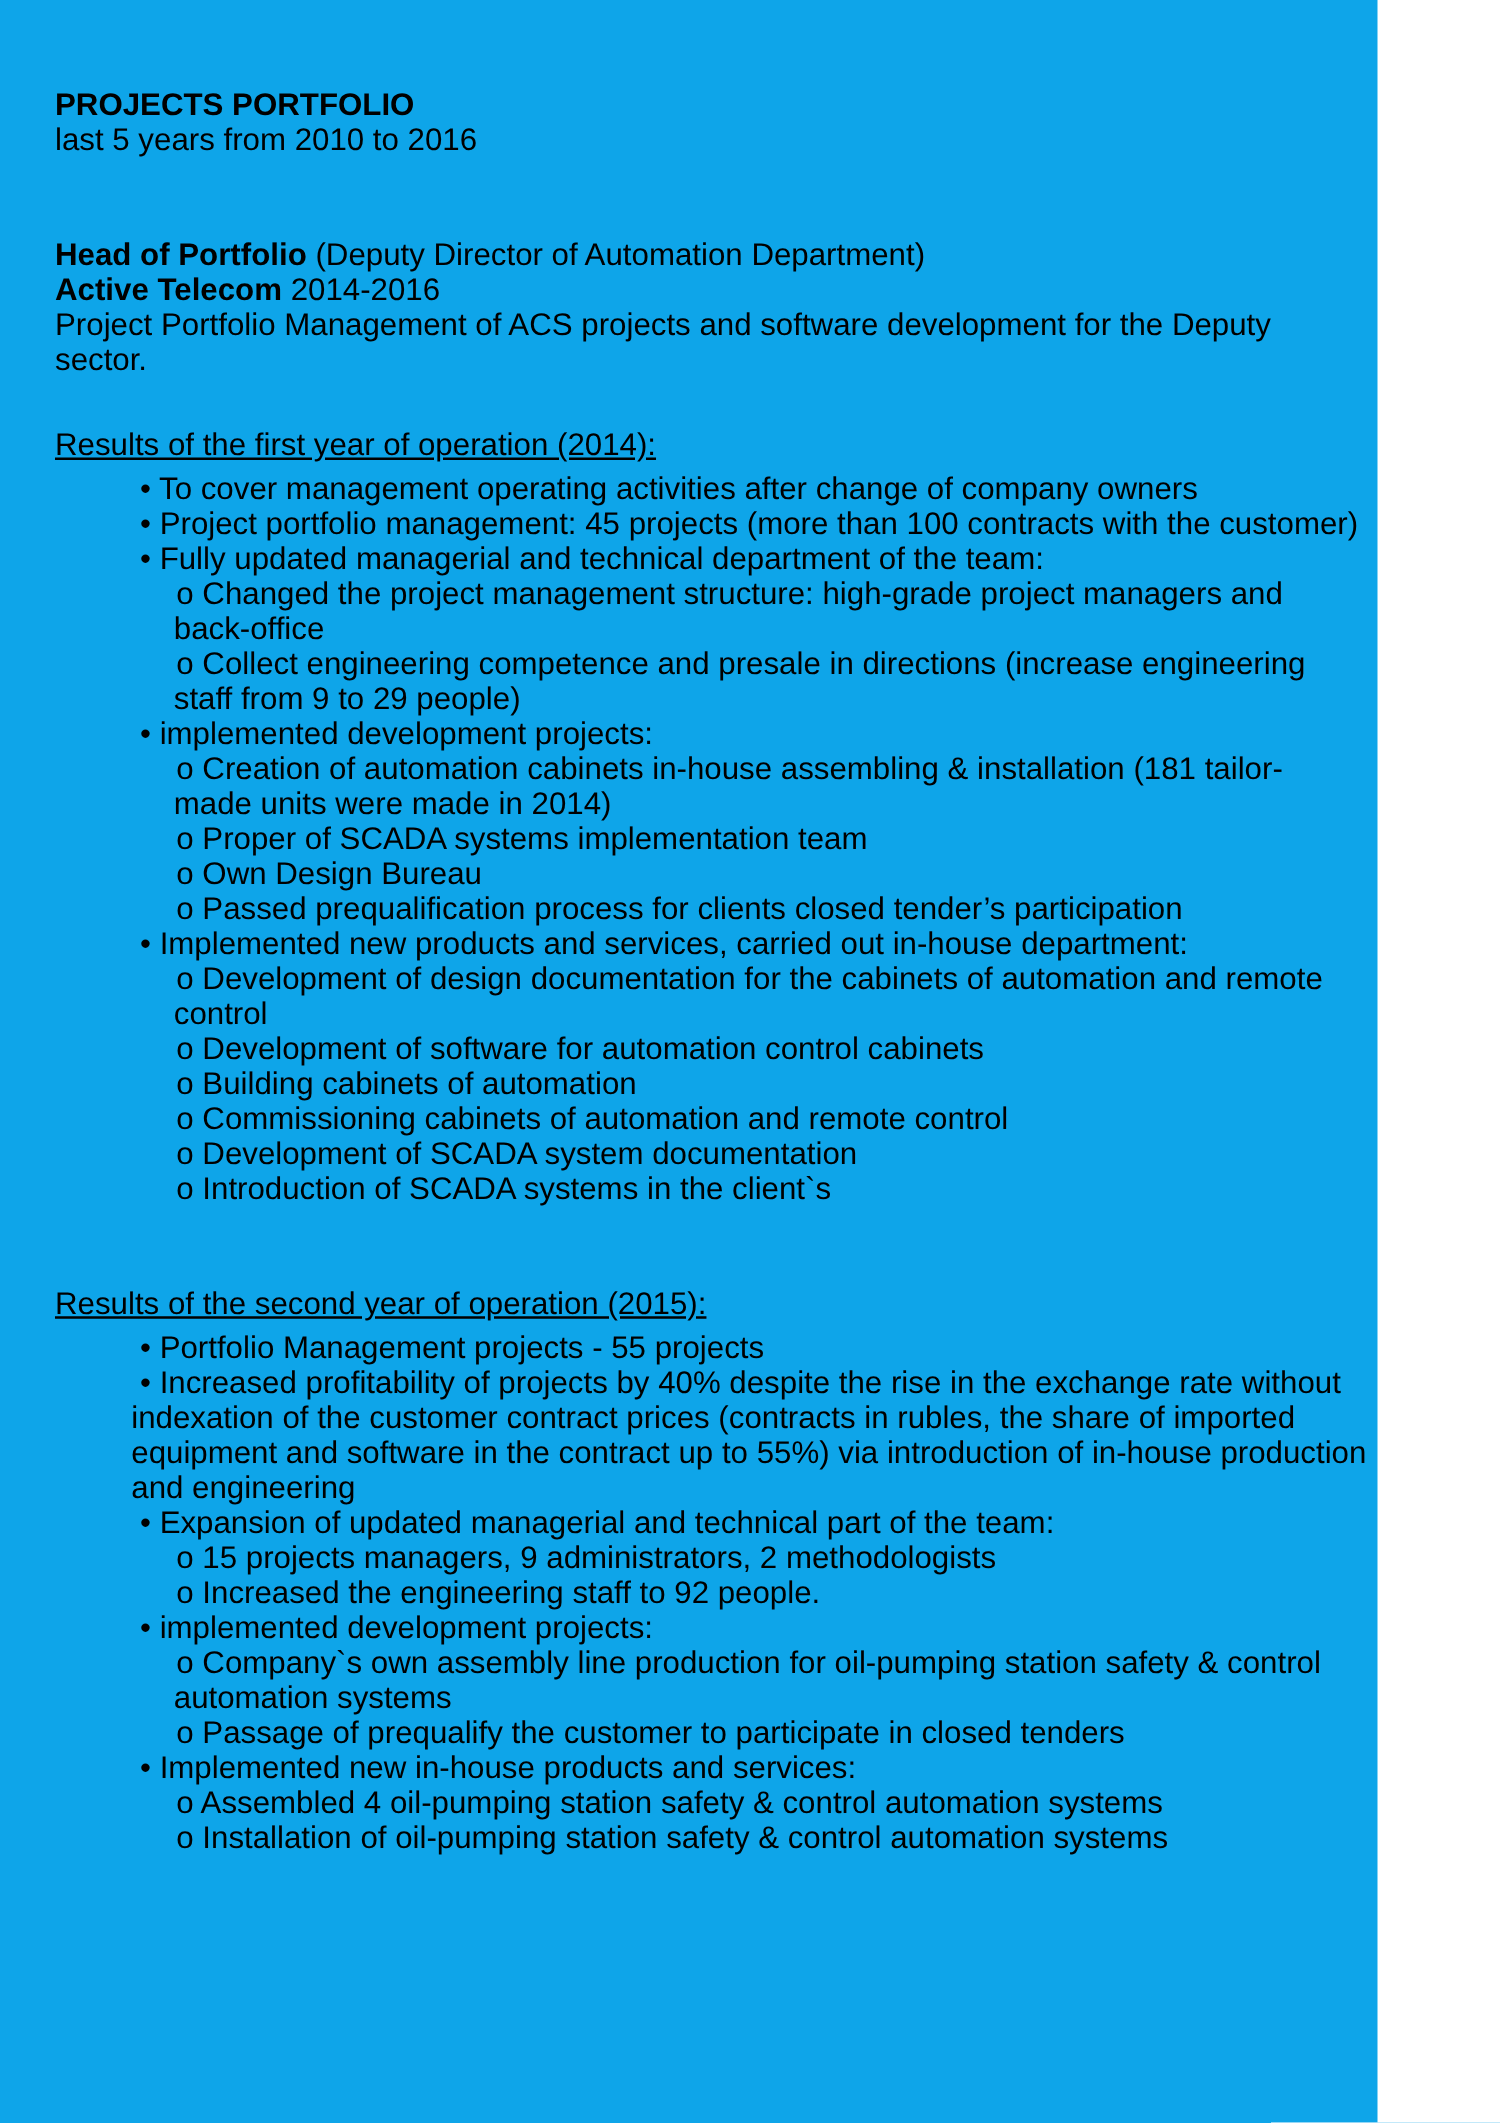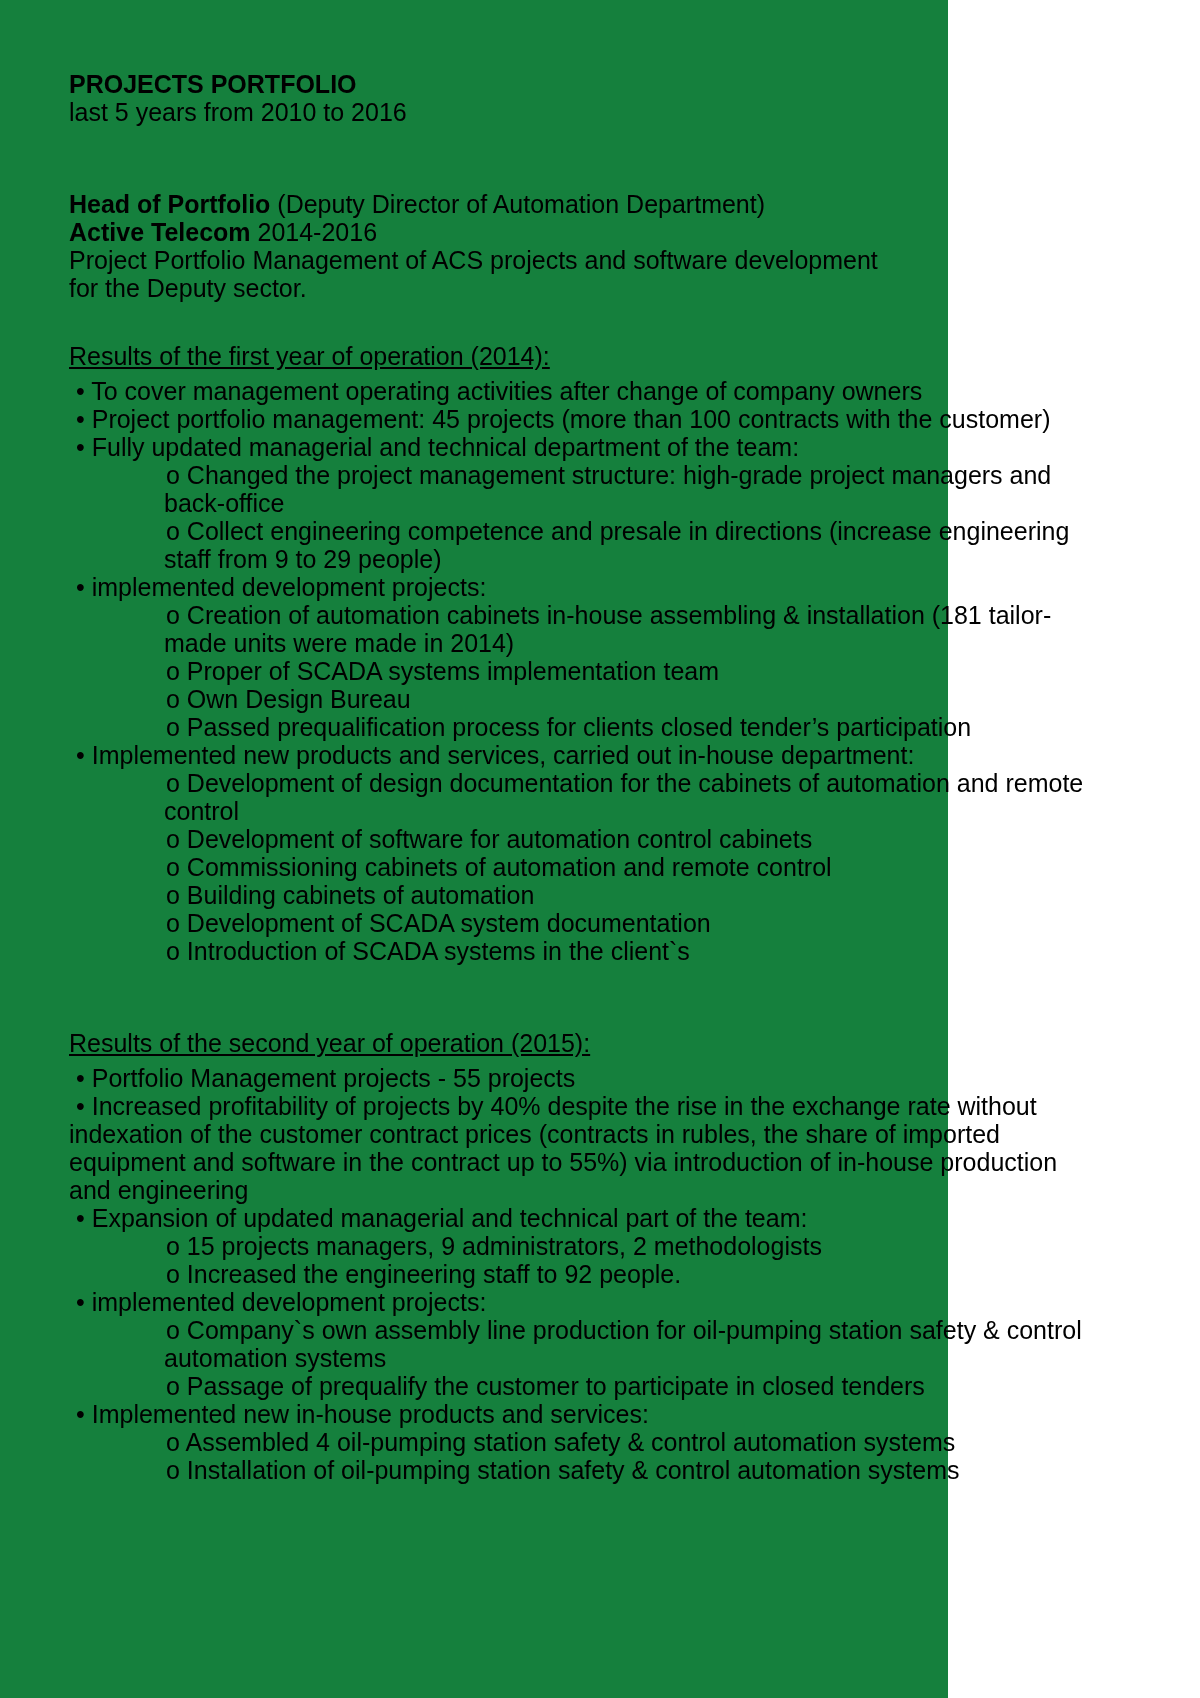--- a/index.html
+++ b/index.html
@@ -12,35 +12,36 @@
     height: 1698px;
     overflow: hidden;
     color: #000000;
     font-family: "Liberation Sans", "DejaVu Sans", sans-serif;
     font-size: 25px;
     line-height: 28px;
     -webkit-font-smoothing: antialiased;
   }
   .page {
     box-sizing: border-box;
-    width: 948px;
+    width: 1102px;
     height: 1698px;
-    padding: 70px 60px 0 69px;
-    background: #15803d;
+    padding: 70px 60px 0 44px;
+    background: #0ea5e9;
   }
   .bold { font-weight: bold; }
   .title-block { margin-bottom: 64px; }
   .role-block { margin-bottom: 40px; }
   .section-heading {
     text-decoration: underline;
     margin-bottom: 7px;
   }
   .section + .section { margin-top: 64px; }
   .item { margin: 0; }
   .item.l1 {
+    margin-left: 61px;   
     text-indent: 7px;    
     width: 1007px;
   }
   .item.l2 {
     margin-left: 95px;  
     text-indent: 2px;
     width: 943px;
   }
   .marker { }
 </style>
@@ -69,22 +70,22 @@
         <div class="item l2"><span class="marker">o </span><span>Changed the project management structure: high-grade project managers and back-office</span></div>
         <div class="item l2"><span class="marker">o </span><span>Collect engineering competence and presale in directions (increase engineering staff from 9 to 29 people)</span></div>
         <div class="item l1"><span class="marker">• </span><span>implemented development projects:</span></div>
         <div class="item l2"><span class="marker">o </span><span>Creation of automation cabinets in-house assembling &amp; installation (181 tailor-made units were made in 2014)</span></div>
         <div class="item l2"><span class="marker">o </span><span>Proper of SCADA systems implementation team</span></div>
         <div class="item l2"><span class="marker">o </span><span>Own Design Bureau</span></div>
         <div class="item l2"><span class="marker">o </span><span>Passed prequalification process for clients closed tender’s participation</span></div>
         <div class="item l1"><span class="marker">• </span><span>Implemented new products and services, carried out in-house department:</span></div>
         <div class="item l2"><span class="marker">o </span><span>Development of design documentation for the cabinets of automation and remote control</span></div>
         <div class="item l2"><span class="marker">o </span><span>Development of software for automation control cabinets</span></div>
+        <div class="item l2"><span class="marker">o </span><span>Building cabinets of automation</span></div>
         <div class="item l2"><span class="marker">o </span><span>Commissioning cabinets of automation and remote control</span></div>
-        <div class="item l2"><span class="marker">o </span><span>Building cabinets of automation</span></div>
         <div class="item l2"><span class="marker">o </span><span>Development of SCADA system documentation</span></div>
         <div class="item l2"><span class="marker">o </span><span>Introduction of SCADA systems in the client`s</span></div>
       </div>
       <div class="section">
         <div class="section-heading">Results of the second year of operation (2015):</div>
         <div class="item l1"><span class="marker">• </span><span>Portfolio Management projects - 55 projects</span></div>
         <div class="item l1"><span class="marker">• </span><span>Increased profitability of projects by 40% despite the rise in the exchange rate without indexation of the customer contract prices (contracts in rubles, the share of imported equipment and software in the contract up to 55%) via introduction of in-house production and engineering</span></div>
         <div class="item l1"><span class="marker">• </span><span>Expansion of updated managerial and technical part of the team:</span></div>
         <div class="item l2"><span class="marker">o </span><span>15 projects managers, 9 administrators, 2 methodologists</span></div>
         <div class="item l2"><span class="marker">o </span><span>Increased the engineering staff to 92 people.</span></div>

